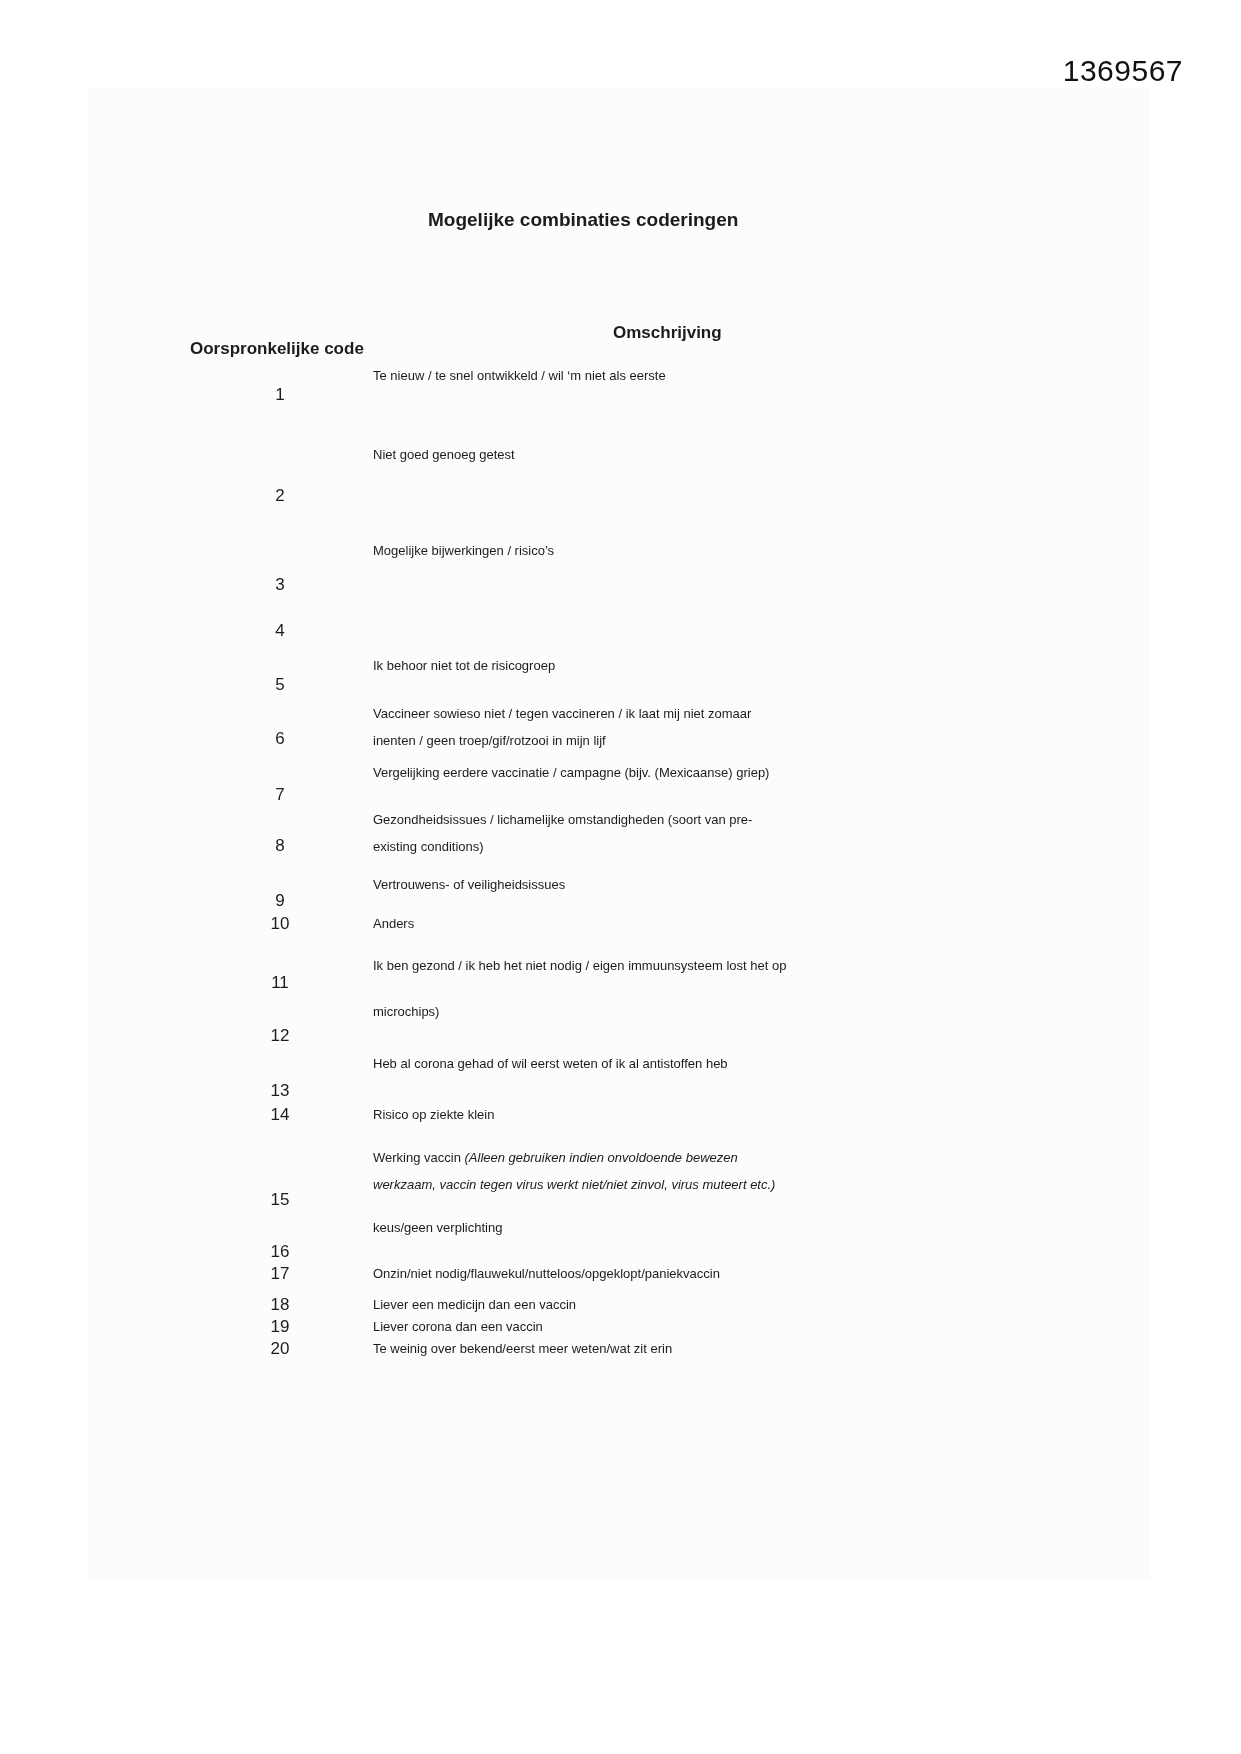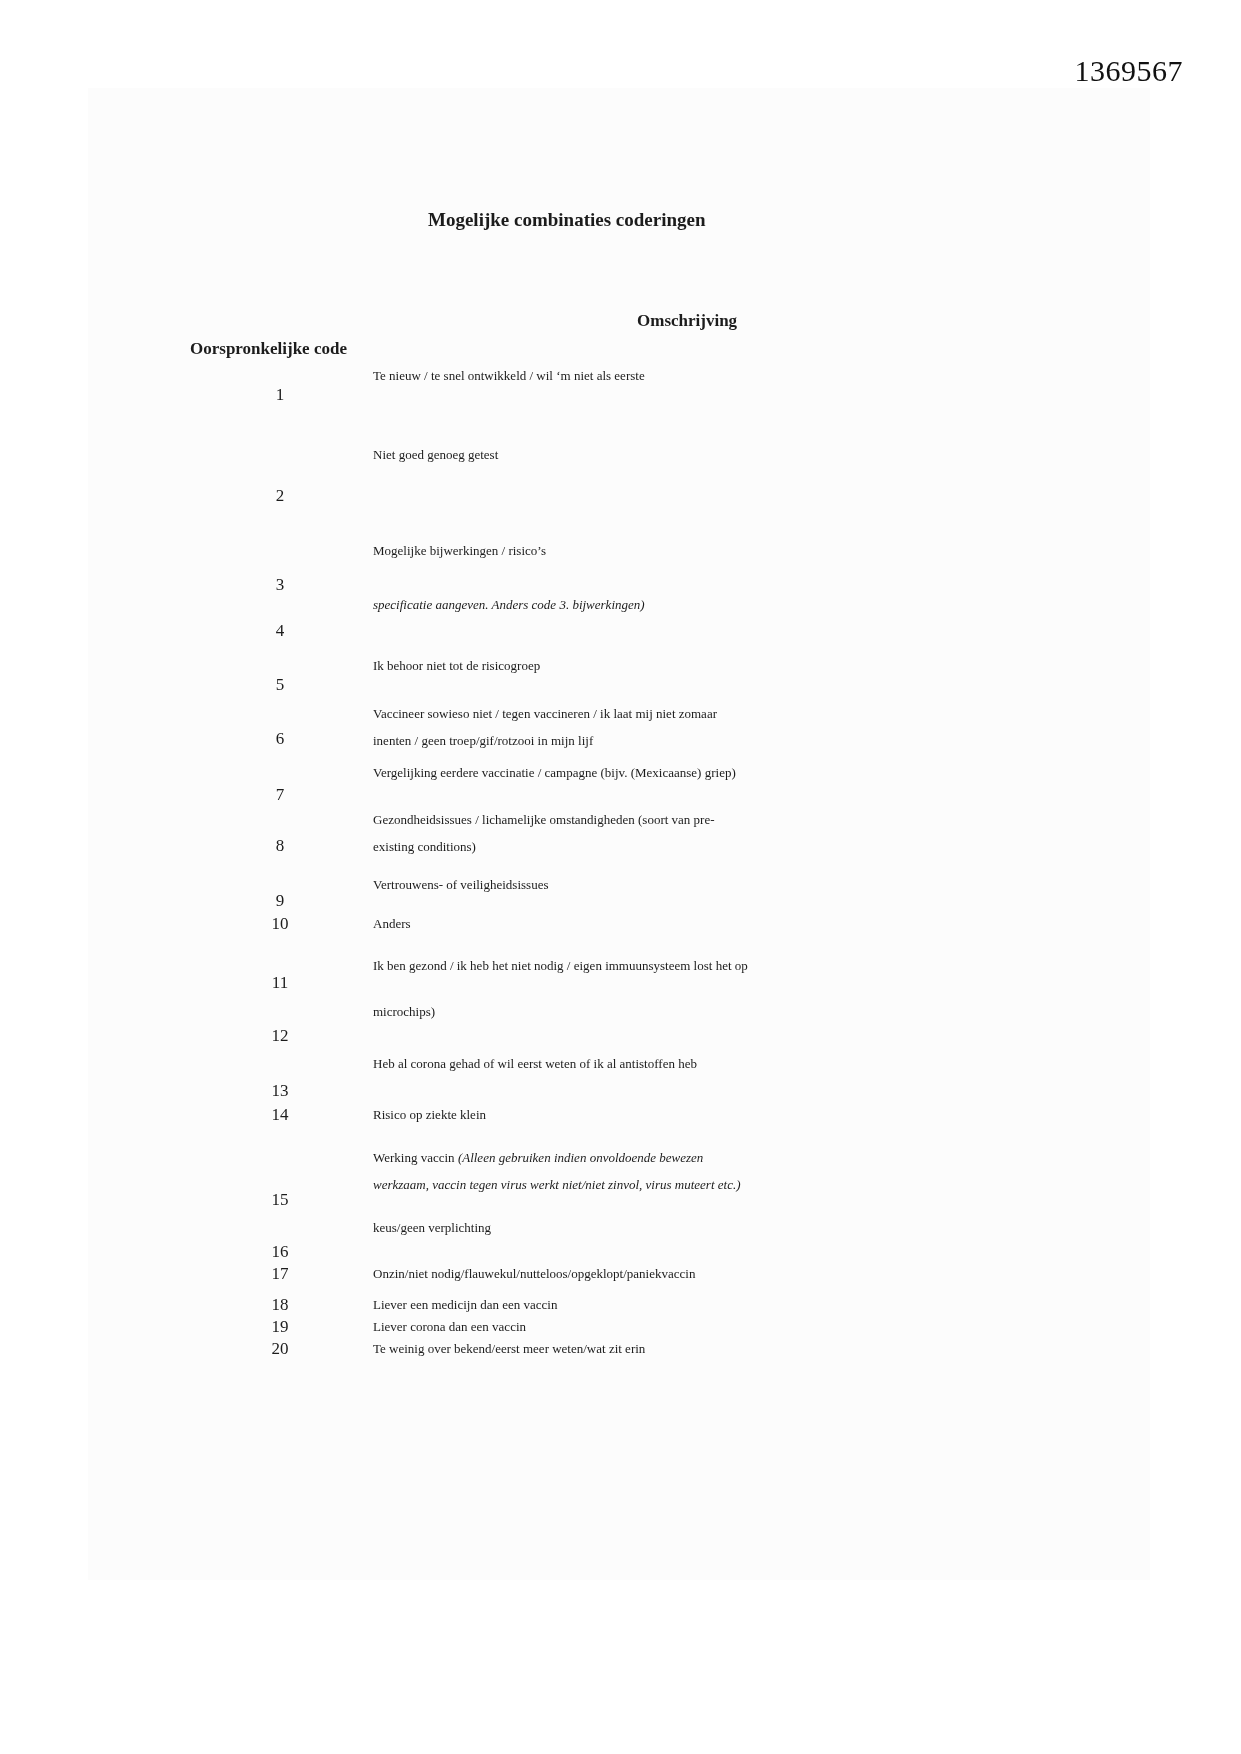--- a/index.html
+++ b/index.html
@@ -1,21 +1,21 @@
 <!DOCTYPE html>
 <html><head>
 <meta charset="utf-8">
 <style>
   html,body { margin:0; padding:0; background:#ffffff; }
   .page {
     position:relative;
     width:1241px;
     height:1754px;
     background:#ffffff;
-    font-family:Liberation Serif, serif;
+    font-family:Liberation Sans, sans-serif;
     color:#1c1c1c;
     overflow:hidden;
   }
   .scan-area {
     position:absolute;
     left:88px; top:88px;
     width:1062px; height:1492px;
     background:#fcfcfc;
   }
   .doc-number {
@@ -33,21 +33,21 @@
     font-weight:bold;
     font-size:19px;
   }
   .col-header {
     position:absolute;
     top:311px;
     font-weight:bold;
     font-size:17px;
   }
   .col-header.code-col { left:190px;margin-top:28px; }
-  .col-header.desc-col { left:637px; }
+  .col-header.desc-col { left:613px;margin-top:12px; }
   .code-cell {
     position:absolute;
     left:240px;
     width:80px;
     text-align:center;
     font-size:17px;
     line-height:27px;
   }
   .desc-cell {
     position:absolute;
@@ -88,21 +88,20 @@
   <div>
     <div class="code-cell" style="top:571px">3</div>
     <div class="desc-cell" style="top:537px">
       <span class="line"><span>Mogelijke bijwerkingen / risico’s</span><i></i></span>
     </div>
   </div>
 
   <div>
     <div class="code-cell" style="top:617px">4</div>
     <div class="desc-cell" style="top:591px">
-      <span class="line"><span></span><i>specificatie aangeven. Anders code 3. bijwerkingen)</i></span>
     </div>
   </div>
 
   <div>
     <div class="code-cell" style="top:671px">5</div>
     <div class="desc-cell" style="top:652px">
       <span class="line"><span>Ik behoor niet tot de risicogroep</span><i></i></span>
     </div>
   </div>
 

